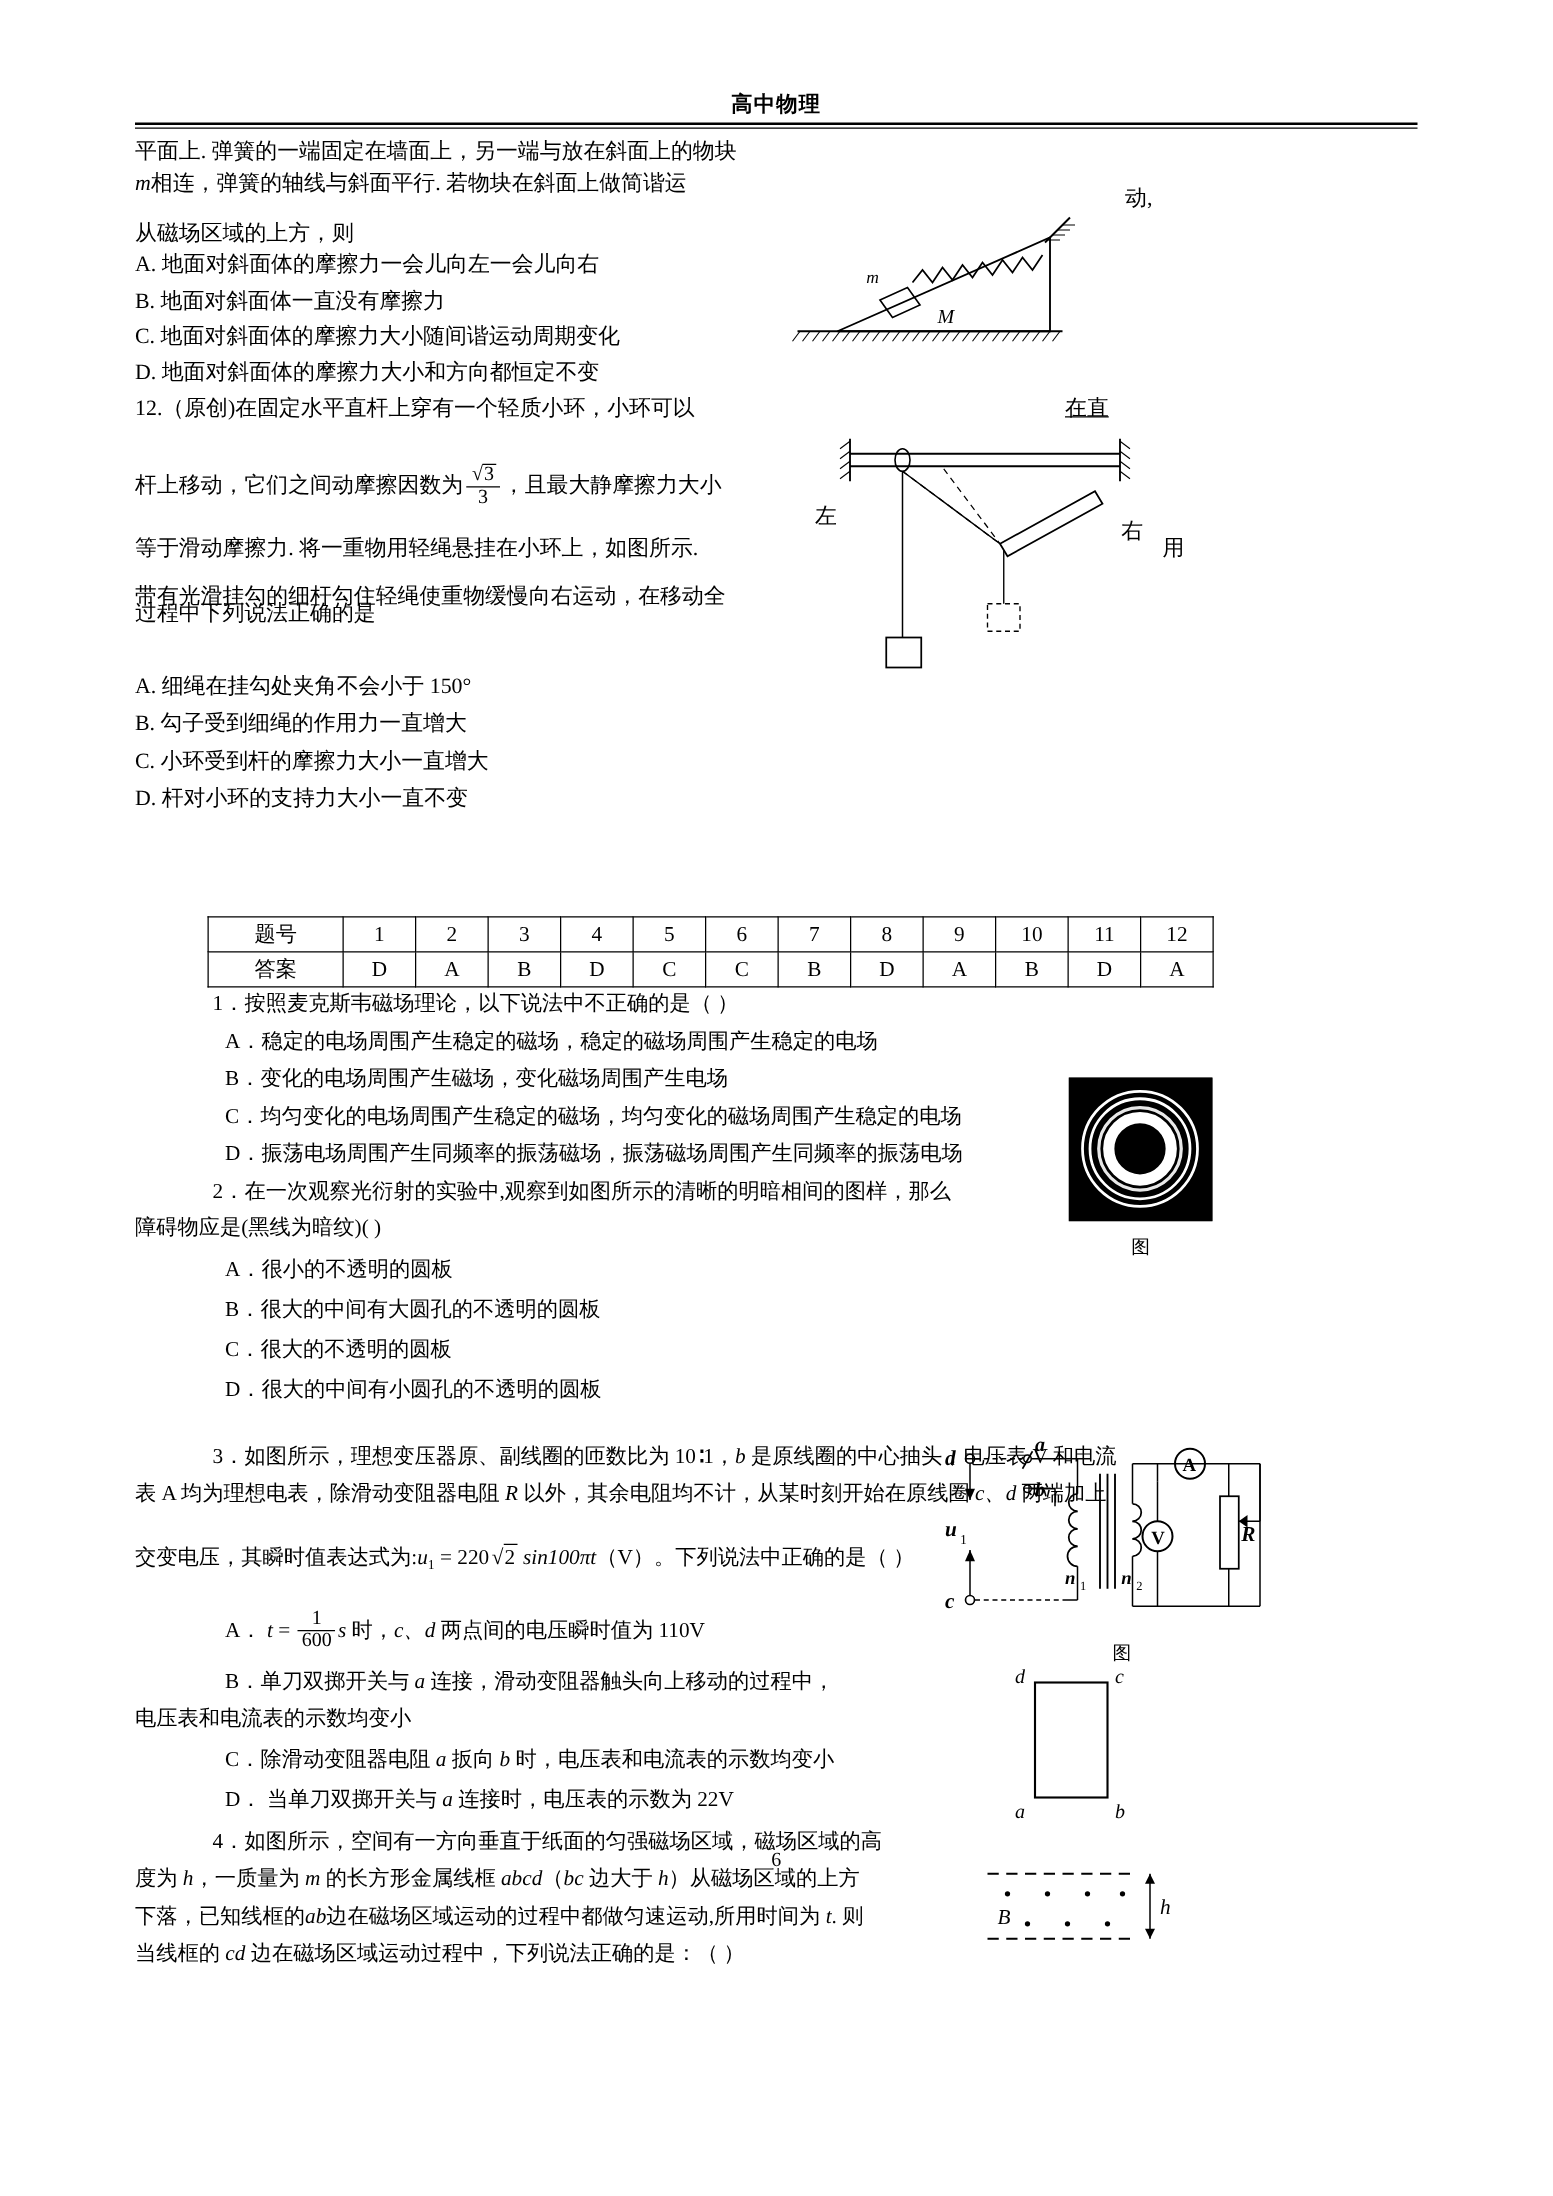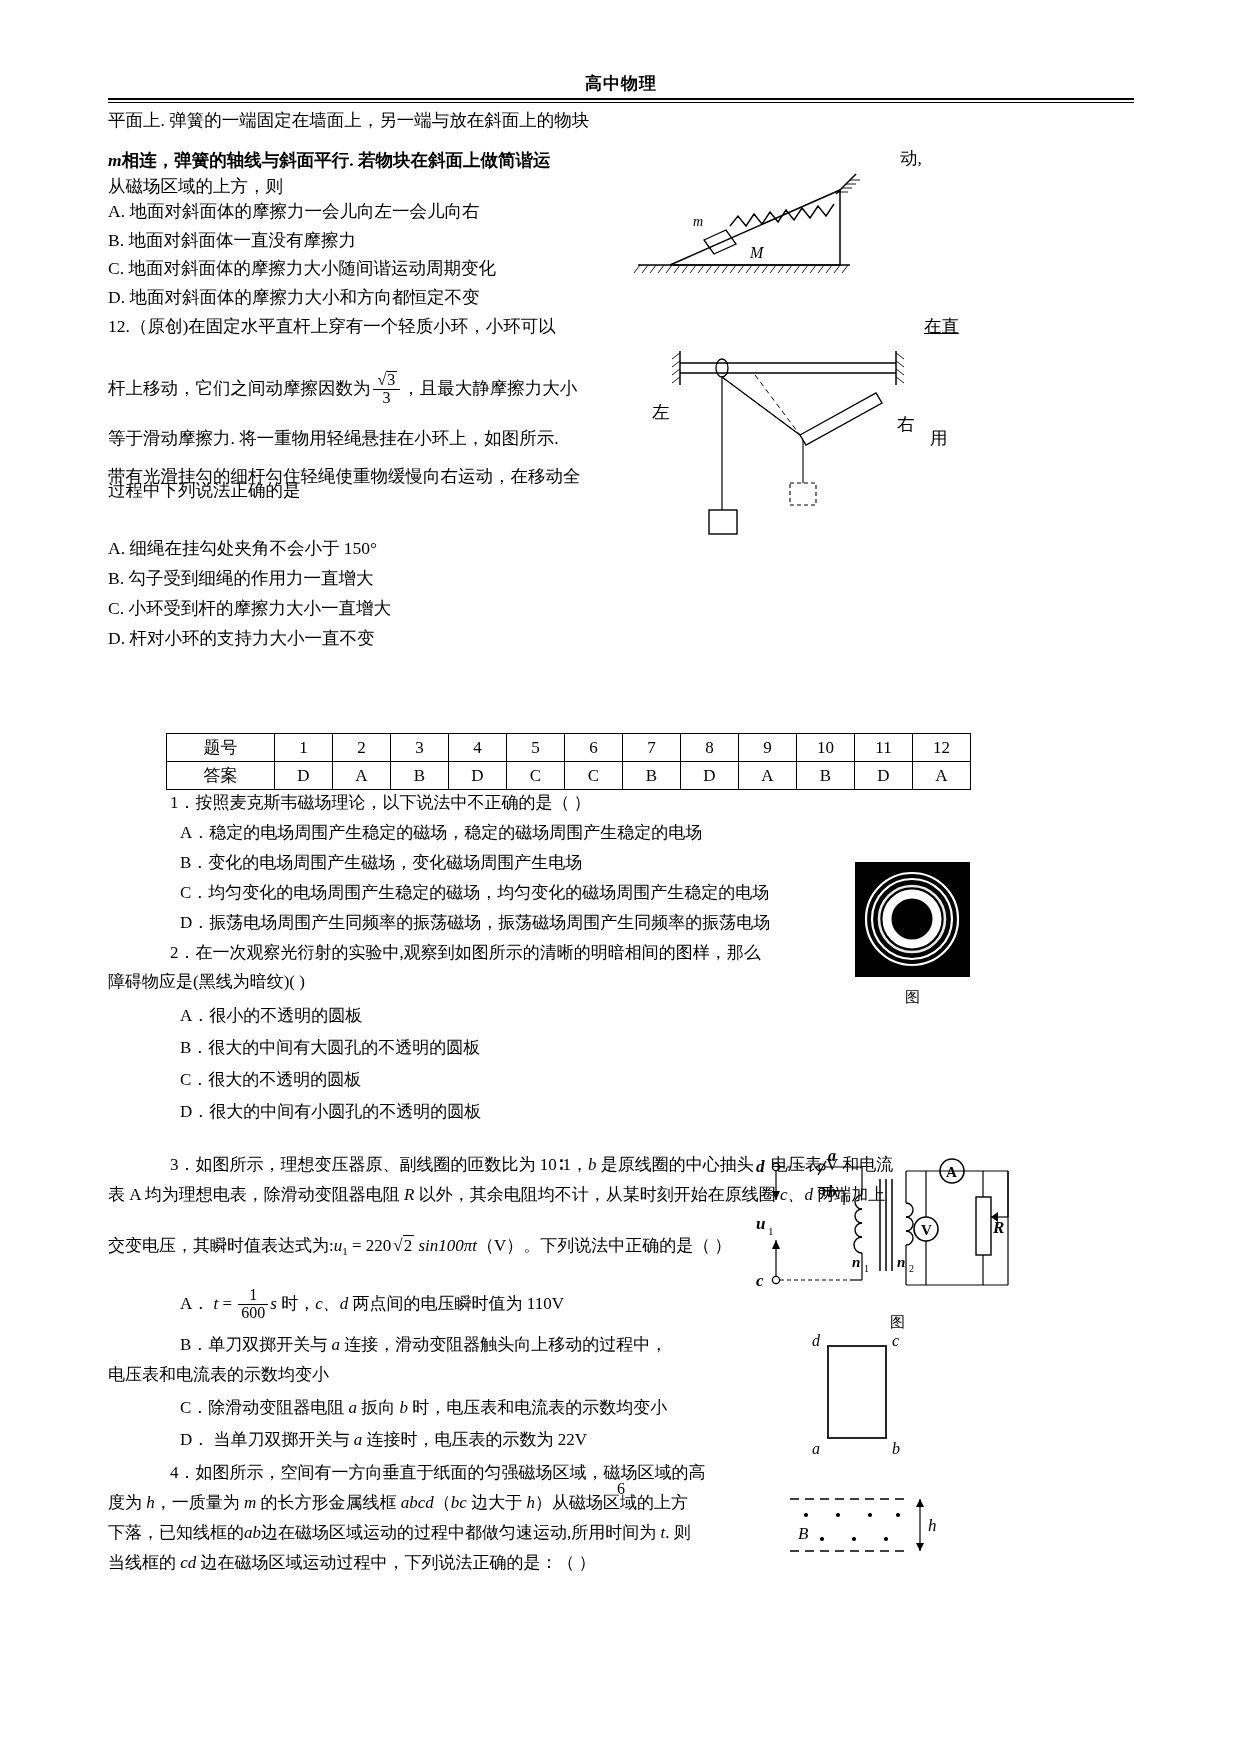--- a/index.html
+++ b/index.html
@@ -88,21 +88,21 @@
 <body>
 
 <div class="page">
 
   <div class="hdr">高中物理</div>
   <div class="hdr-rule"></div>
   <div class="hdr-rule2"></div>
 
   <div class="ln" style="left:108px;top:110px;">平面上. 弹簧的一端固定在墙面上，另一端与放在斜面上的物块</div>
 
-  <div class="ln" style="left:108px;top:150px;font-weight:bold;"><span class="it">m</span><span>相连，弹簧的轴线与斜面平行. 若物块在斜面上做简谐运</span></div>
+  <div class="ln" style="left:108px;top:136px;"><span class="it">m</span><span>相连，弹簧的轴线与斜面平行. 若物块在斜面上做简谐运</span></div>
   <div class="ln" style="left:900px;top:148px;">动,</div>
 
   <div class="ln" style="left:108px;top:176px;">从磁场区域的上方，则</div>
 
   <div class="ln" style="left:108px;top:201px;">A. 地面对斜面体的摩擦力一会儿向左一会儿向右</div>
   <div class="ln" style="left:108px;top:230px;">B. 地面对斜面体一直没有摩擦力</div>
   <div class="ln" style="left:108px;top:258px;">C. 地面对斜面体的摩擦力大小随间谐运动周期变化</div>
   <div class="ln" style="left:108px;top:287px;">D. 地面对斜面体的摩擦力大小和方向都恒定不变</div>
 
   <div class="fig1">
@@ -151,21 +151,21 @@
         <line x1="212" y1="58" x2="222" y2="58"></line>
         <line x1="216" y1="54" x2="226" y2="54"></line>
         <line x1="220" y1="50" x2="230" y2="50"></line>
       </g>
       <text x="63" y="96" font-size="14" font-style="italic" font-family="Liberation Serif, serif">m</text>
       <text x="120" y="128" font-size="16" font-style="italic" font-family="Liberation Serif, serif">M</text>
     </svg>
   </div>
 
   <div class="ln" style="left:108px;top:316px;">12.（原创)在固定水平直杆上穿有一个轻质小环，小环可以</div>
-  <div class="ln" style="left:924px;top:316px;text-decoration:underline;">在直</div>
+  <div class="ln" style="left:852px;top:316px;text-decoration:underline;">在直</div>
 
   <div class="ln" style="left:108px;top:372px;">
     <span>杆上移动，它们之间动摩擦因数为</span><span class="frac"><span class="num"><span class="sqrt"><span class="rad">√<span>3</span></span></span></span><span class="den">3</span></span><span>，且最大静摩擦力大小</span>
   </div>
 
   <div class="ln" style="left:108px;top:428px;">等于滑动摩擦力. 将一重物用轻绳悬挂在小环上，如图所示.</div>
   <div class="ln" style="left:930px;top:428px;">用</div>
   <div class="ln" style="left:108px;top:466px;">带有光滑挂勾的细杆勾住轻绳使重物缓慢向右运动，在移动全</div>
   <div class="ln" style="left:108px;top:480px;">过程中下列说法正确的是</div>
 

